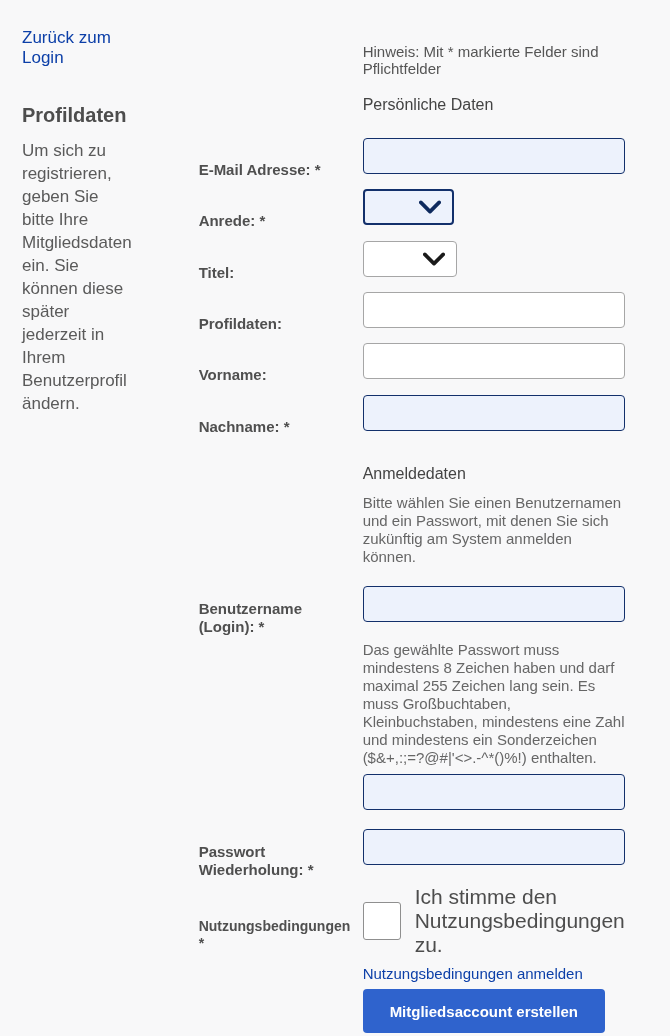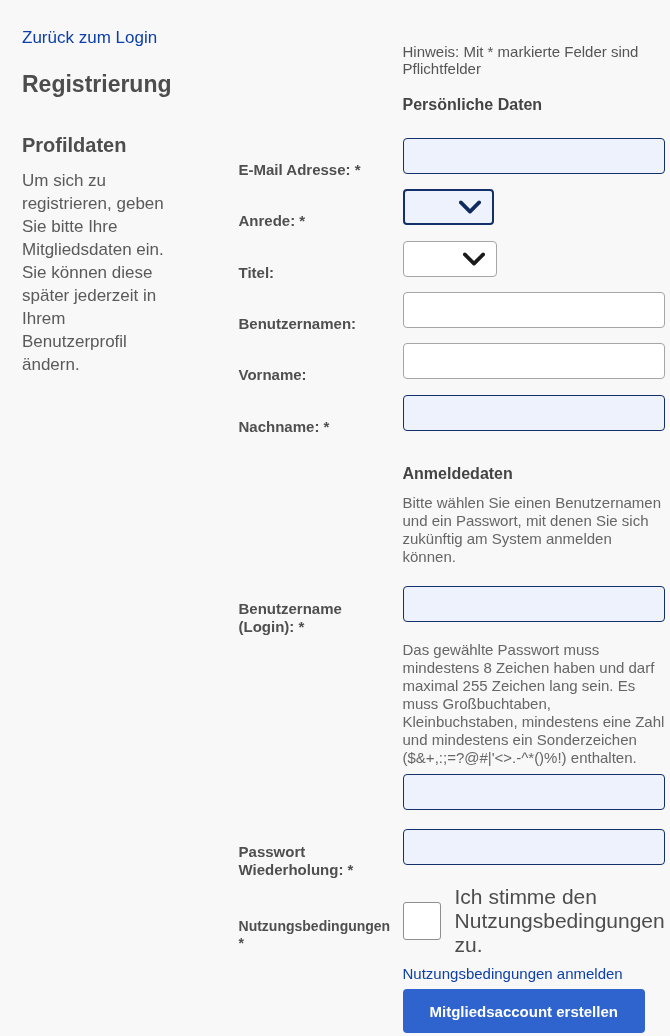--- a/index.html
+++ b/index.html
@@ -75,21 +75,21 @@
     align-items:center;
   }
   .col2{grid-column:2;}
   .note{
     font-size:15px;
     color:#555555;
     margin-bottom:14px;
   }
   .group-heading{
     font-size:16px;
-    font-weight:bold;
+    font-weight:normal;
     color:#444444;
     margin-bottom:14px;
   }
   .group-heading.account{
     margin-top:24px;
     margin-bottom:6px;
   }
   .form-label{
     grid-column:1;
     align-self:center;
@@ -206,21 +206,20 @@
   }
 </style>
 </head>
 <body>
 
 <div class="page">
   <hr class="divider">
 
   <div class="header">
     <a class="back-link" href="#">Zurück zum Login</a>
-    <h1 class="page-title">Registrierung</h1>
     <h2 class="section-title">Profildaten</h2>
     <p class="intro">Um sich zu registrieren, geben Sie bitte Ihre Mitgliedsdaten ein. Sie können diese später jederzeit in Ihrem Benutzerprofil ändern.</p>
   </div>
 
   <form class="reg-form">
 
     <div class="note col2">Hinweis: Mit * markierte Felder sind Pflichtfelder</div>
 
     <div class="group-heading col2">Persönliche Daten</div>
 
@@ -236,21 +235,21 @@
     </div>
 
     <label class="form-label">Titel:</label>
     <div class="select-box plain" role="combobox" aria-expanded="false">
       <span class="select-value"></span>
       <svg class="chevron" viewBox="0 0 24 14">
         <polyline points="2,2 12,12 22,2" fill="none" stroke="#1a1a1a" stroke-width="4" stroke-linecap="round" stroke-linejoin="round"></polyline>
       </svg>
     </div>
 
-    <label class="form-label">Benutzernamen:</label>
+    <label class="form-label">Profildaten:</label>
     <input class="text-input plain" type="text" value="" style="">
 
     <label class="form-label">Vorname:</label>
     <input class="text-input plain" type="text" value="" style="">
 
     <label class="form-label">Nachname: *</label>
     <input class="text-input required" type="text" value="" style="">
 
     <div class="group-heading account col2">Anmeldedaten</div>
 

